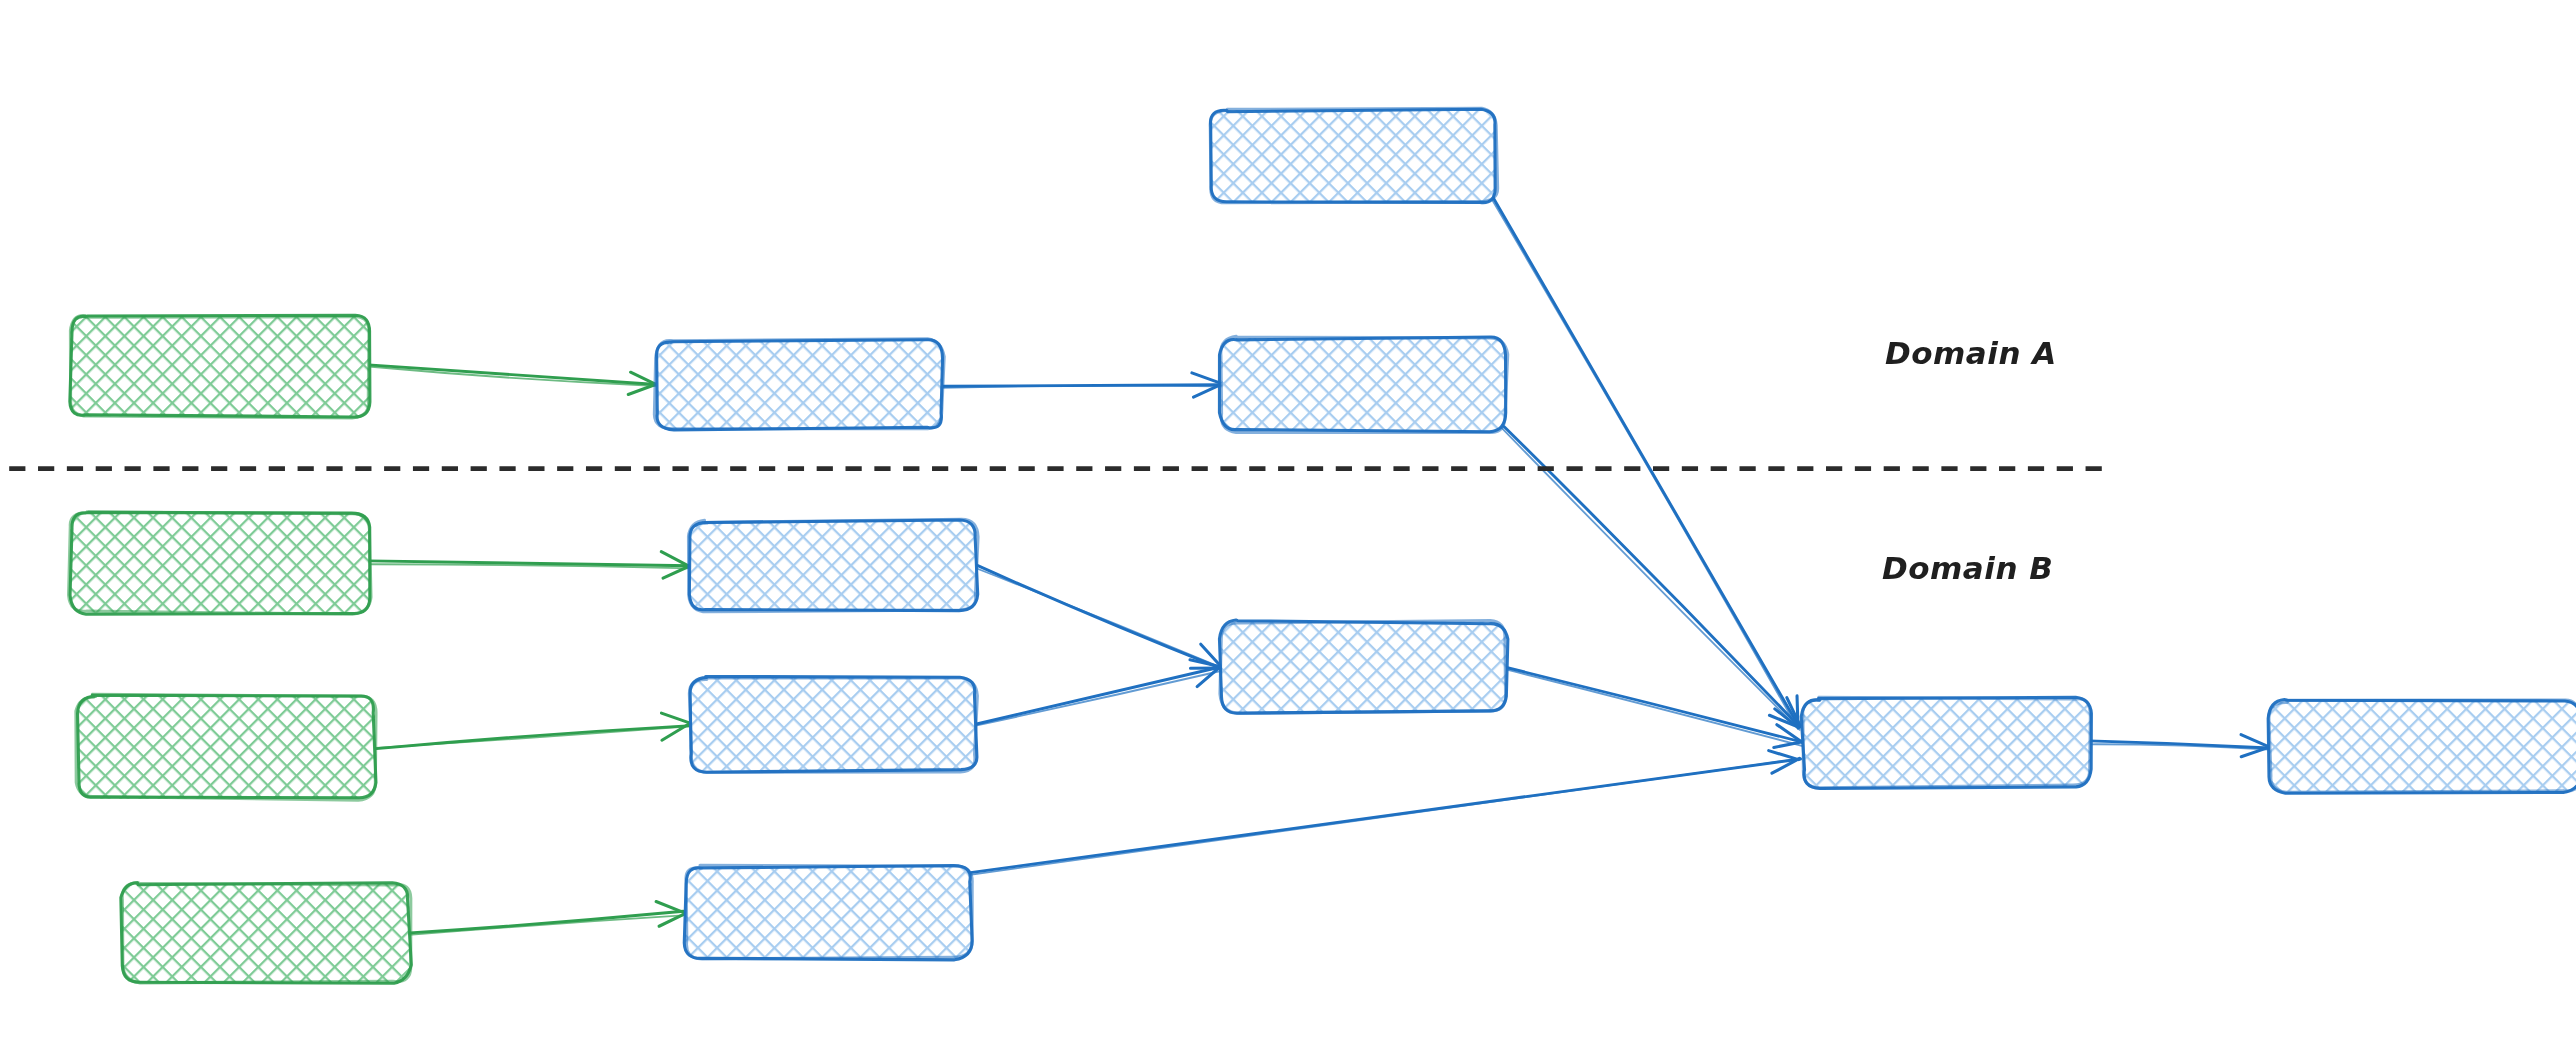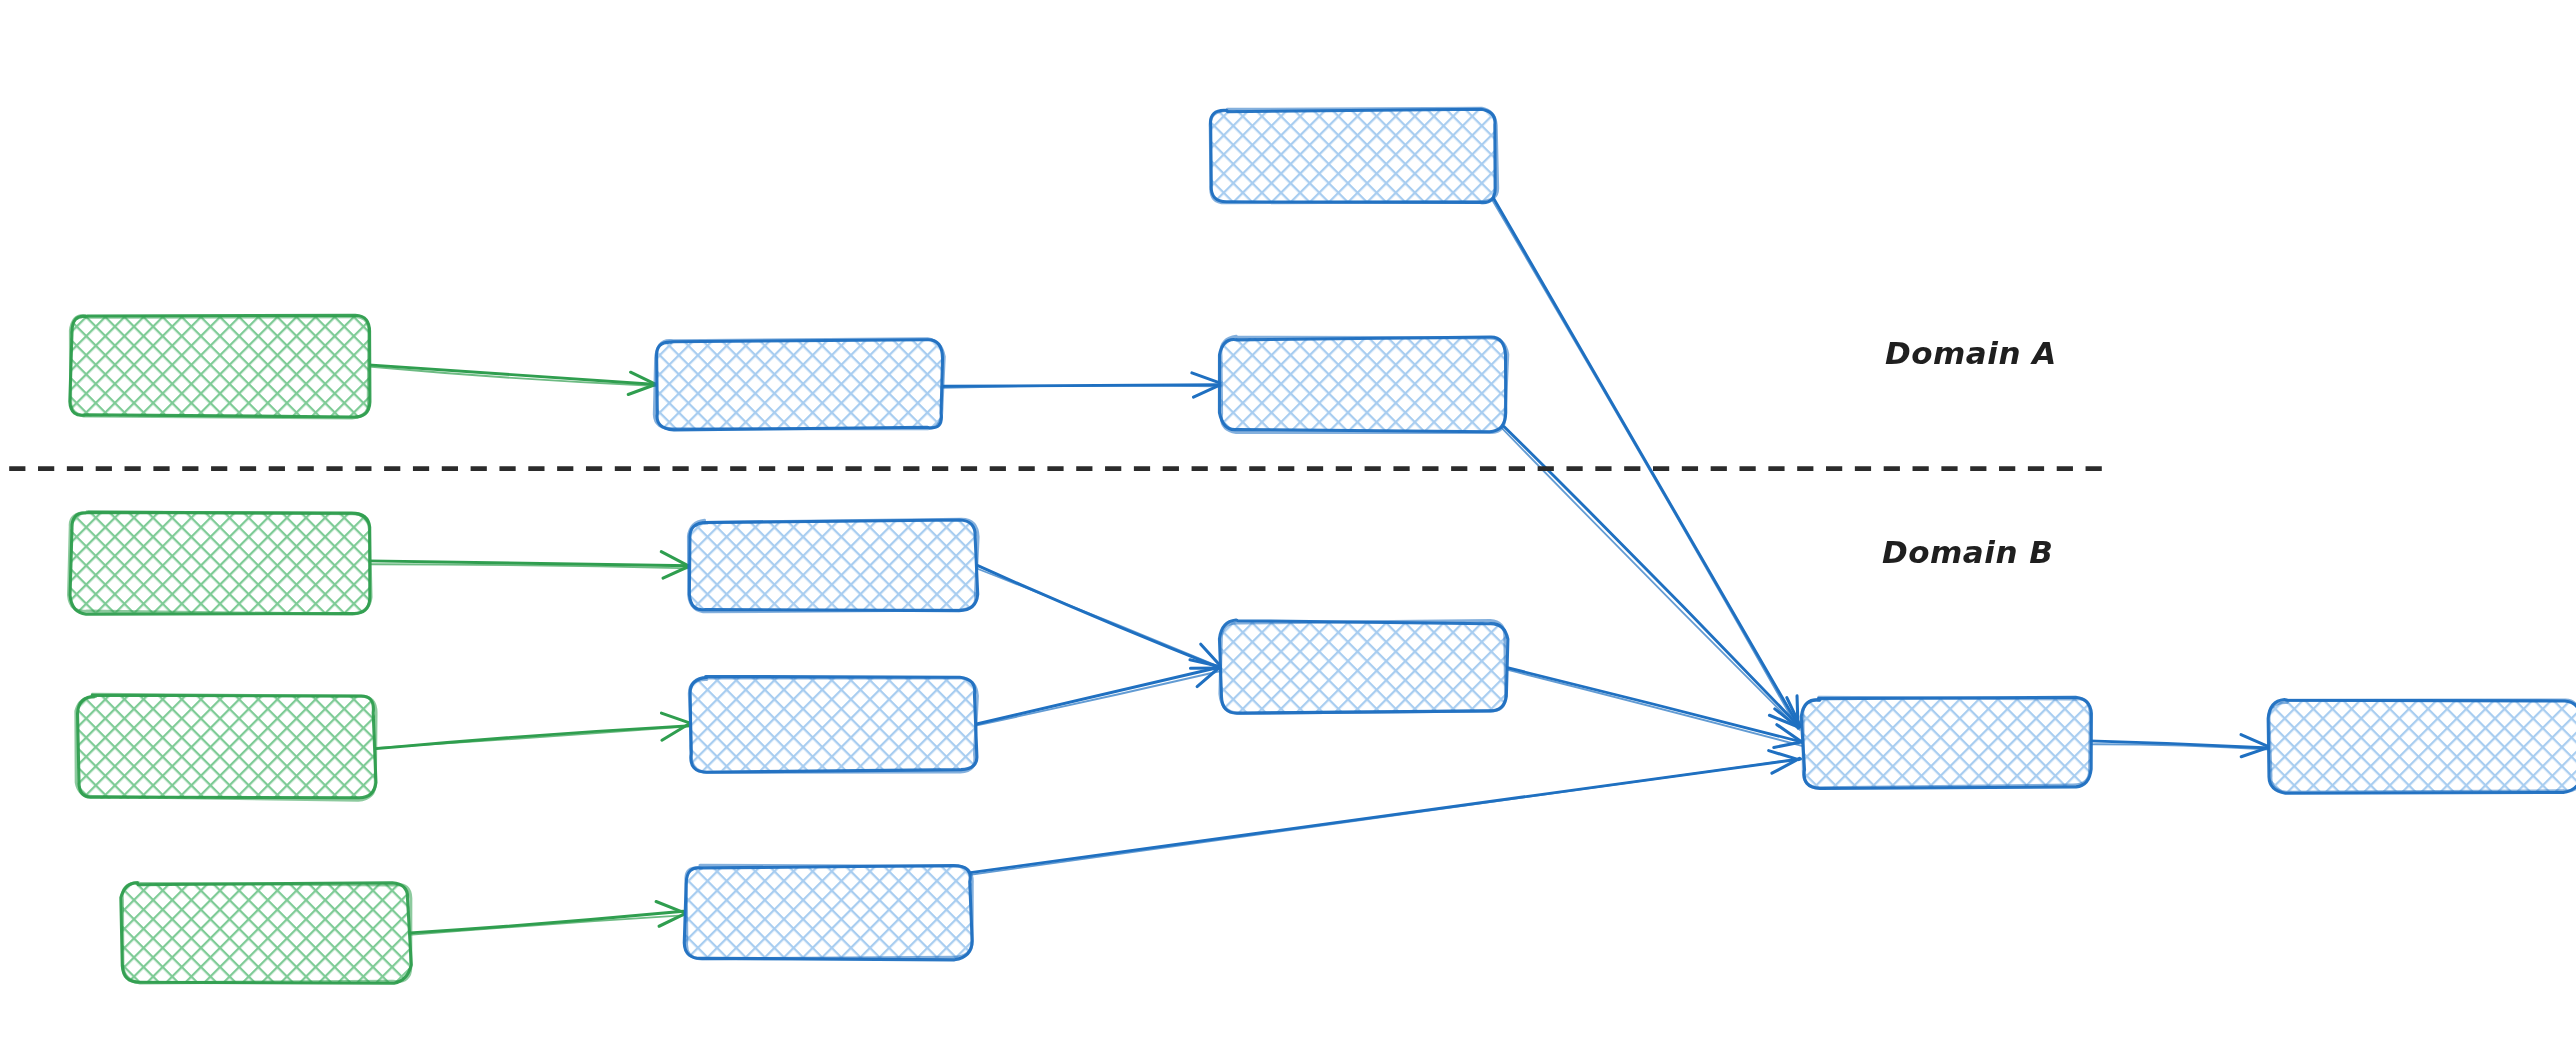--- a/index.html
+++ b/index.html
@@ -30,21 +30,21 @@
     font-family: "DejaVu Sans", sans-serif;
     font-size: 31px;
     font-style: italic;
     font-weight: 600;
     letter-spacing: 0.5px;
     color: #1f1f1f;
     white-space: nowrap;
     user-select: none;
   }
   #domain-a-label { left: 1885px; top: 335px; }
-  #domain-b-label { left: 1882px; top: 534px; }
+  #domain-b-label { left: 1882px; top: 550px; }
 </style>
 </head>
 <body>
 
 <div id="canvas">
 
   <svg id="diagram-svg" viewBox="0 0 2858 1164" xmlns="http://www.w3.org/2000/svg">
     <defs>
       <pattern id="hatch-green" width="15" height="15" patternUnits="userSpaceOnUse" patternTransform="rotate(45)">
         <rect width="15" height="15" fill="#ffffff"></rect>

